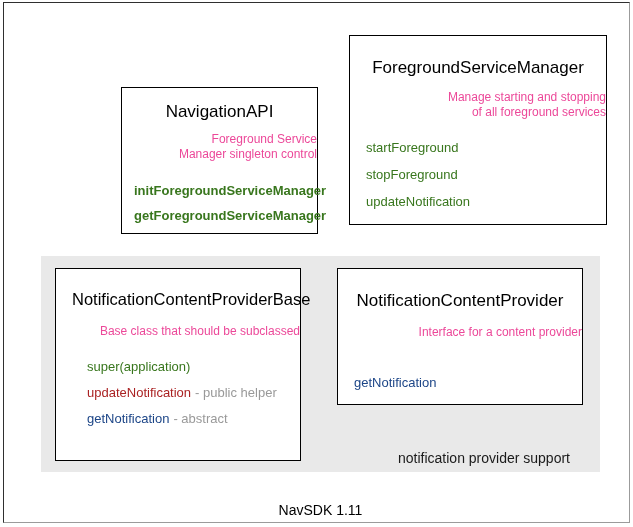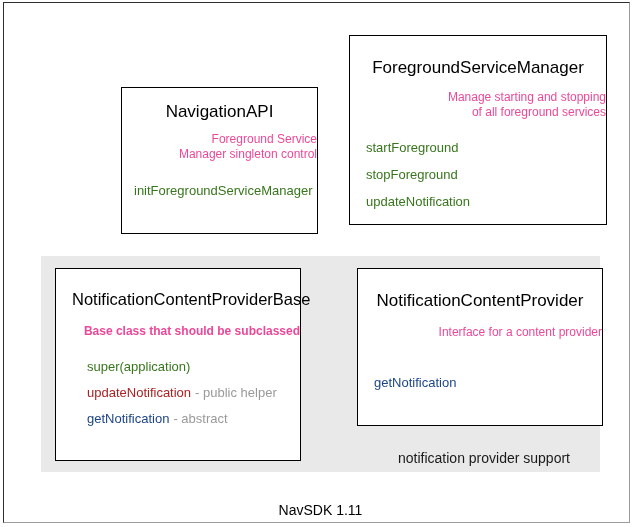--- a/index.html
+++ b/index.html
@@ -37,21 +37,21 @@
   }
   .classbox {
     position: absolute;
     background: #ffffff;
     border: 1px solid #000000;
     box-sizing: border-box;
   }
   .box-navapi  { left: 76px;  top: 84px;  width: 197px; height: 147px; margin-left: 41px; }
   .box-fsm     { left: 345px; top: 32px;  width: 258px; height: 190px; }
   .box-ncpb    { left: 51px;  top: 265px; width: 246px; height: 193px; border-width: 1.5px; }
-  .box-ncp     { left: 353px; top: 265px; width: 246px; height: 158px; }
+  .box-ncp     { left: 333px; top: 265px; width: 246px; height: 137px; }
 
   .box-title {
     text-align: center;
     font-size: 17px;
     line-height: 21px;
     color: #000000;
     white-space: nowrap;
   }
   .box-ncpb .box-title { font-size: 16.5px; }
 
@@ -60,30 +60,30 @@
     font-size: 12px;
     line-height: 15px;
     color: #ec4899;
   }
 
   .methods { font-size: 13px; line-height: 16px; }
   .method  { white-space: nowrap; }
 
   .box-navapi .box-title { margin-top: 13px; }
   .box-navapi .box-desc  { margin-top: 10px; }
-  .box-navapi .methods   { margin-top: 21px; padding-left: 12px; }
+  .box-navapi .methods   { margin-top: 21px; padding-left: 12px; font-weight: bold; }
   .box-navapi .method    { margin-bottom: 9px; }
 
   .box-fsm .box-title { margin-top: 21px; }
   .box-fsm .box-desc  { margin-top: 12px; }
   .box-fsm .methods   { margin-top: 20px; padding-left: 16px; }
   .box-fsm .method    { margin-bottom: 11px; }
 
   .box-ncpb .box-title { margin-top: 20px; padding-left: 16px; }
-  .box-ncpb .box-desc  { margin-top: 14px; font-weight: bold; }
+  .box-ncpb .box-desc  { margin-top: 14px; }
   .box-ncpb .methods   { margin-top: 20px; padding-left: 31px; }
   .box-ncpb .method    { margin-bottom: 10px; }
 
   .box-ncp .box-title { margin-top: 21px; }
   .box-ncp .box-desc  { margin-top: 14px; }
   .box-ncp .methods   { margin-top: 35px; padding-left: 16px; }
 
   .m-green { color: var(--method-green, #38761d); }
   .m-red   { color: var(--method-red, #aa2223); }
   .m-blue  { color: var(--method-blue, #1c4587); text-align: right; }
@@ -119,20 +119,23 @@
 
     <div class="classbox box-navapi">
       <div class="box-title">NavigationAPI</div>
       <div class="box-desc">
         <div>Foreground Service</div>
         <div>Manager singleton control</div>
       </div>
       <div class="methods">
         <div class="method">
           <span class="m-green">initForegroundServiceManager</span>
+        </div>
+        <div class="method">
+          <span class="m-green">getForegroundServiceManager</span>
         </div>
       </div>
     </div>
 
     <div class="classbox box-fsm">
       <div class="box-title">ForegroundServiceManager</div>
       <div class="box-desc">
         <div>Manage starting and stopping</div>
         <div>of all foreground services</div>
       </div>

